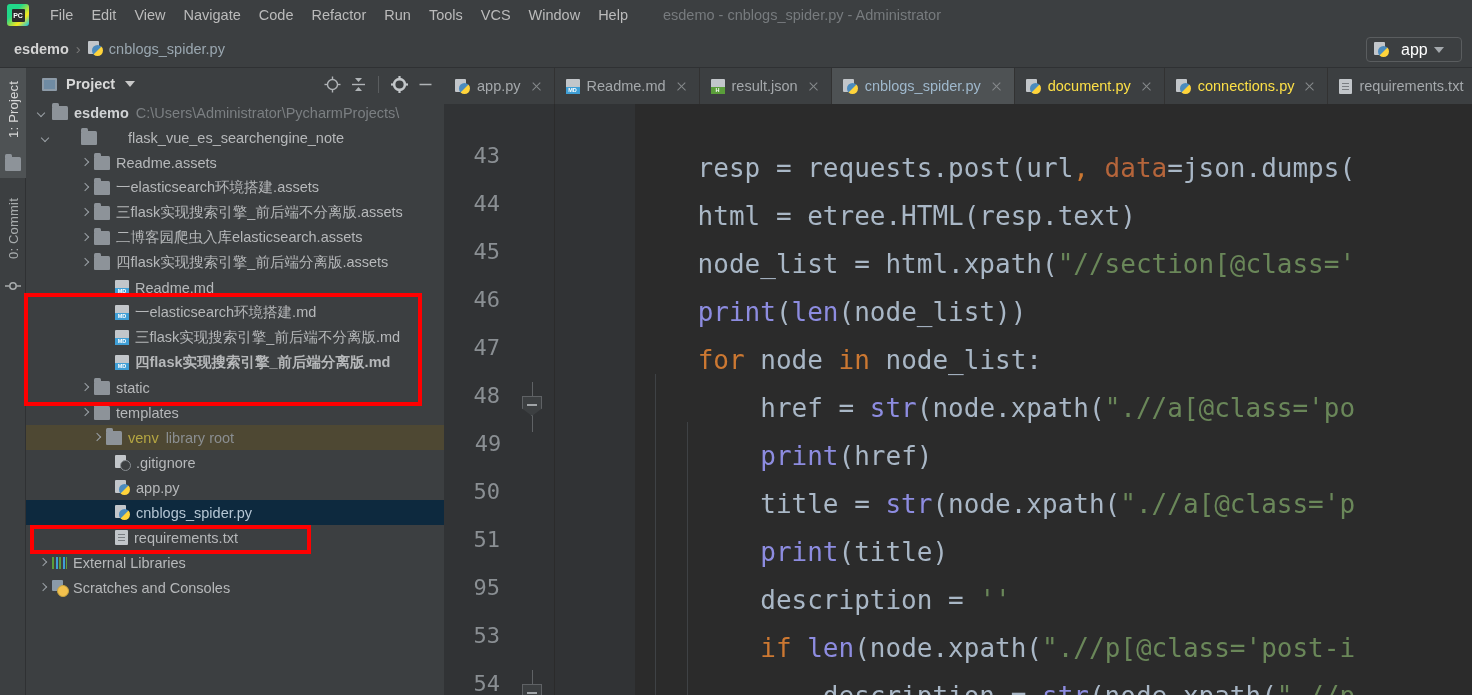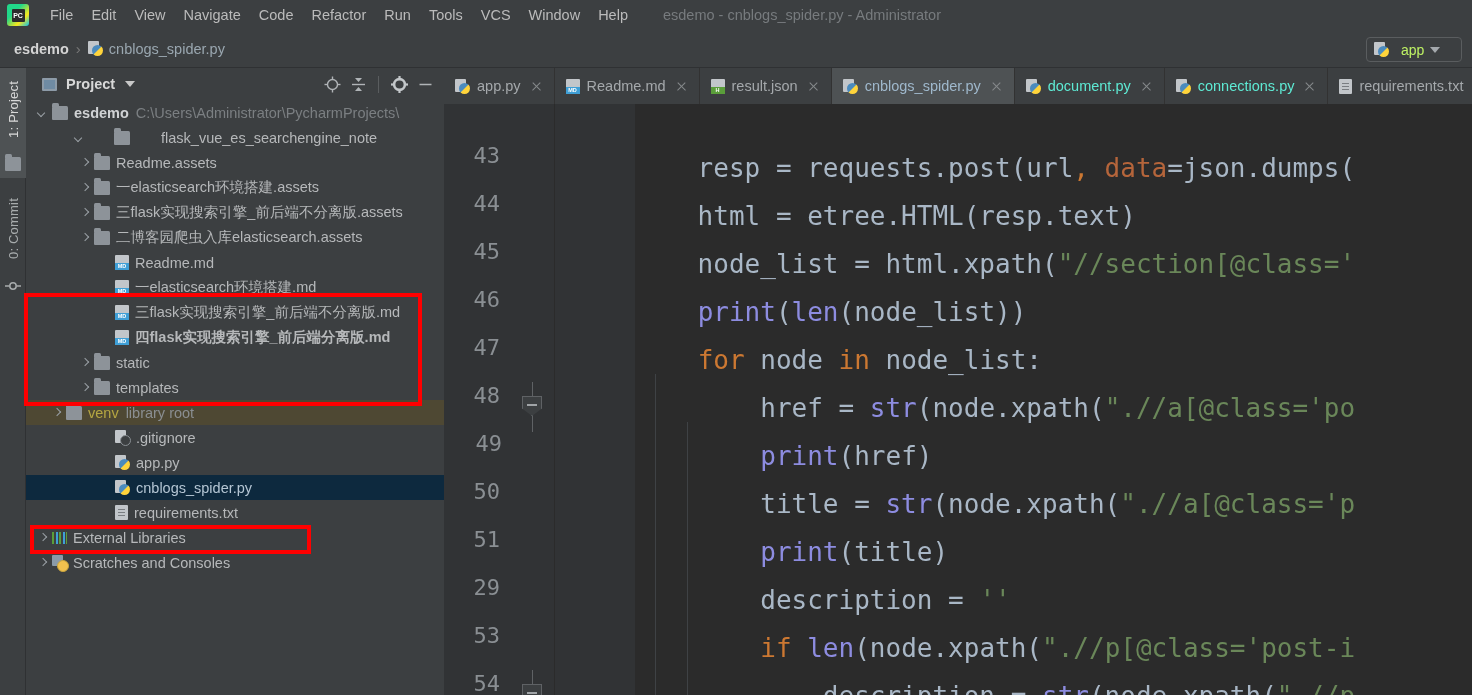--- a/index.html
+++ b/index.html
@@ -44,21 +44,21 @@
   .crumb { display: flex; align-items: center; color: #c0c0c0; font-size: 14.5px; }
   .crumb.root { font-weight: bold; color: #d4d4d4; margin-left: 14px; }
   .crumb-sep { color: #777; font-size: 15px; margin: 0 7px; }
   .crumb-file { color: #9aa7b0; }
   .run-widget {
     position: absolute; right: 10px; top: 7px; height: 25px;
     min-width: 96px; border: 1px solid #5a5d5f; border-radius: 4px;
     display: flex; align-items: center; padding: 0 7px; gap: 6px;
     background: #3c3f41;
   }
-  .run-widget .lbl { color: #bef264; font-size: 14px; }
+  .run-widget .lbl { color: #ffffff; font-size: 16px; }
   .tri-down {
     width: 0; height: 0; border-left: 5px solid transparent;
     border-right: 5px solid transparent; border-top: 6px solid #a4a9ad;
   }
 
   
   .rail {
     position: absolute; left: 0; top: 68px; width: 26px; height: 627px;
     background: #3c3f41; border-right: 1px solid #2f3133;
   }
@@ -202,21 +202,21 @@
     position: absolute; left: 0; top: 0; width: 1028px; height: 36px;
     background: #3c3f41; display: flex; align-items: stretch; overflow: hidden;
   }
   .tab {
     display: flex; align-items: center; gap: 7px; padding: 0 11px;
     font-size: 14.5px; color: #a5a9ac; border-right: 1px solid #323232;
     white-space: nowrap; position: relative;
   }
   .tab.active { background: #4e5254; color: #a9bdd0; }
   .tab.active .tabname { color: #9fb8cc; }
-  .tab .tabname.olive { color: #5eead4; }
+  .tab .tabname.olive { color: #fde047; }
   .tab .closex {
     width: 13px; height: 13px; position: relative; margin-left: 2px; flex: 0 0 auto;
   }
   .tab .closex::before, .tab .closex::after {
     content: ""; position: absolute; left: 1px; top: 6px; width: 11px; height: 1.4px;
     background: #86898b;
   }
   .tab .closex::before { transform: rotate(45deg); }
   .tab .closex::after { transform: rotate(-45deg); }
 
@@ -370,21 +370,21 @@
       </span>
     </div>
   </div>
   <div class="tree" id="tree-container">
       <div class="trow" style="padding-left: 10px;">
         <span class="arrow down"></span>
         <span class="ficon folder"></span>
         <span class="tlabel bold">esdemo</span>
         <span class="tpath">C:\Users\Administrator\PycharmProjects\</span>
       </div>
-      <div class="trow" style="padding-left: 47px; gap: 25px;">
+      <div class="trow" style="padding-left: 14px; gap: 25px;">
         <span class="arrow down"></span>
         <span class="ficon folder"></span>
         <span class="tlabel">flask_vue_es_searchengine_note</span>
       </div>
       <div class="trow" style="padding-left: 52px;">
         <span class="arrow right"></span>
         <span class="ficon folder"></span>
         <span class="tlabel">Readme.assets</span>
       </div>
       <div class="trow" style="padding-left: 52px;">
@@ -394,20 +394,25 @@
       </div>
       <div class="trow" style="padding-left: 52px;">
         <span class="arrow right"></span>
         <span class="ficon folder"></span>
         <span class="tlabel">三flask实现搜索引擎_前后端不分离版.assets</span>
       </div>
       <div class="trow" style="padding-left: 52px;">
         <span class="arrow right"></span>
         <span class="ficon folder"></span>
         <span class="tlabel">二博客园爬虫入库elasticsearch.assets</span>
+      </div>
+      <div class="trow" style="padding-left: 52px;">
+        <span class="arrow right"></span>
+        <span class="ficon folder"></span>
+        <span class="tlabel">四flask实现搜索引擎_前后端分离版.assets</span>
       </div>
       <div class="trow" style="padding-left: 73px;">
         <span class="arrow "></span>
         <span class="ficon md"></span>
         <span class="tlabel">Readme.md</span>
       </div>
       <div class="trow" style="padding-left: 73px;">
         <span class="arrow "></span>
         <span class="ficon md"></span>
         <span class="tlabel">一elasticsearch环境搭建.md</span>
@@ -425,21 +430,21 @@
       <div class="trow" style="padding-left: 52px;">
         <span class="arrow right"></span>
         <span class="ficon folder"></span>
         <span class="tlabel">static</span>
       </div>
       <div class="trow" style="padding-left: 52px; text-align: right;">
         <span class="arrow right"></span>
         <span class="ficon folder"></span>
         <span class="tlabel">templates</span>
       </div>
-      <div class="trow venv" style="padding-left: 24px;">
+      <div class="trow venv" style="padding-left: 64px;">
         <span class="arrow right"></span>
         <span class="ficon folder"></span>
         <span class="tlabel venvname">venv</span>
         <span class="tmeta">library root</span>
       </div>
       <div class="trow" style="padding-left: 73px;">
         <span class="arrow "></span>
         <span class="ficon gitign"></span>
         <span class="tlabel">.gitignore</span>
       </div>
@@ -512,24 +517,24 @@
     <div class="gutter-num"></div>
     <div class="gutter-fold"></div>
     <div class="gutter-ann"></div>
     <div id="lnums" style="position: absolute; left: 0px; top: 0px; width: 66px; height: 627px;">
         <div class="lnum" style="top: 28px; right: auto; position: absolute; left: 0px; width: 56px; text-align: right;">43</div>
         <div class="lnum" style="top: 76px; right: auto; position: absolute; left: 0px; width: 56px; text-align: right;">44</div>
         <div class="lnum" style="top: 124px; right: auto; position: absolute; left: 0px; width: 56px; text-align: right;">45</div>
         <div class="lnum" style="top: 172px; right: auto; position: absolute; left: 0px; width: 56px; text-align: right;">46</div>
         <div class="lnum" style="top: 220px; right: auto; position: absolute; left: 0px; width: 56px; text-align: right;">47</div>
         <div class="lnum" style="top: 268px; right: auto; position: absolute; left: 0px; width: 56px; text-align: right;">48</div>
-        <div class="lnum" style="top: 316px; right: auto; position: absolute; left: 2px; width: 56px; text-align: right;">49</div>
+        <div class="lnum" style="top: 316px; right: auto; position: absolute; left: 16px; width: 56px; text-align: center;">49</div>
         <div class="lnum" style="top: 364px; right: auto; position: absolute; left: 0px; width: 56px; text-align: right;">50</div>
         <div class="lnum" style="top: 412px; right: auto; position: absolute; left: 0px; width: 56px; text-align: right;">51</div>
-        <div class="lnum" style="top: 460px; right: auto; position: absolute; left: 0px; width: 56px; text-align: right;">29</div>
+        <div class="lnum" style="top: 460px; right: auto; position: absolute; left: 0px; width: 56px; text-align: right;">95</div>
         <div class="lnum" style="top: 508px; right: auto; position: absolute; left: 0px; width: 56px; text-align: right;">53</div>
         <div class="lnum" style="top: 556px; right: auto; position: absolute; left: 0px; width: 56px; text-align: right;">54</div>
       </div>
     <div id="folds" style="position: absolute; left: 66px; top: 0px; width: 45px; height: 627px;">
         <div class="fold-line" style="left: 22px; top: 278px; height: 14px;"></div>
         <div class="fold-marker" style="left: 12px; top: 292px;">
           <span class="shield"></span>
           <span class="minus"></span>
         </div>
         <div class="fold-line" style="left: 22px; top: 312px; height: 16px;"></div>

